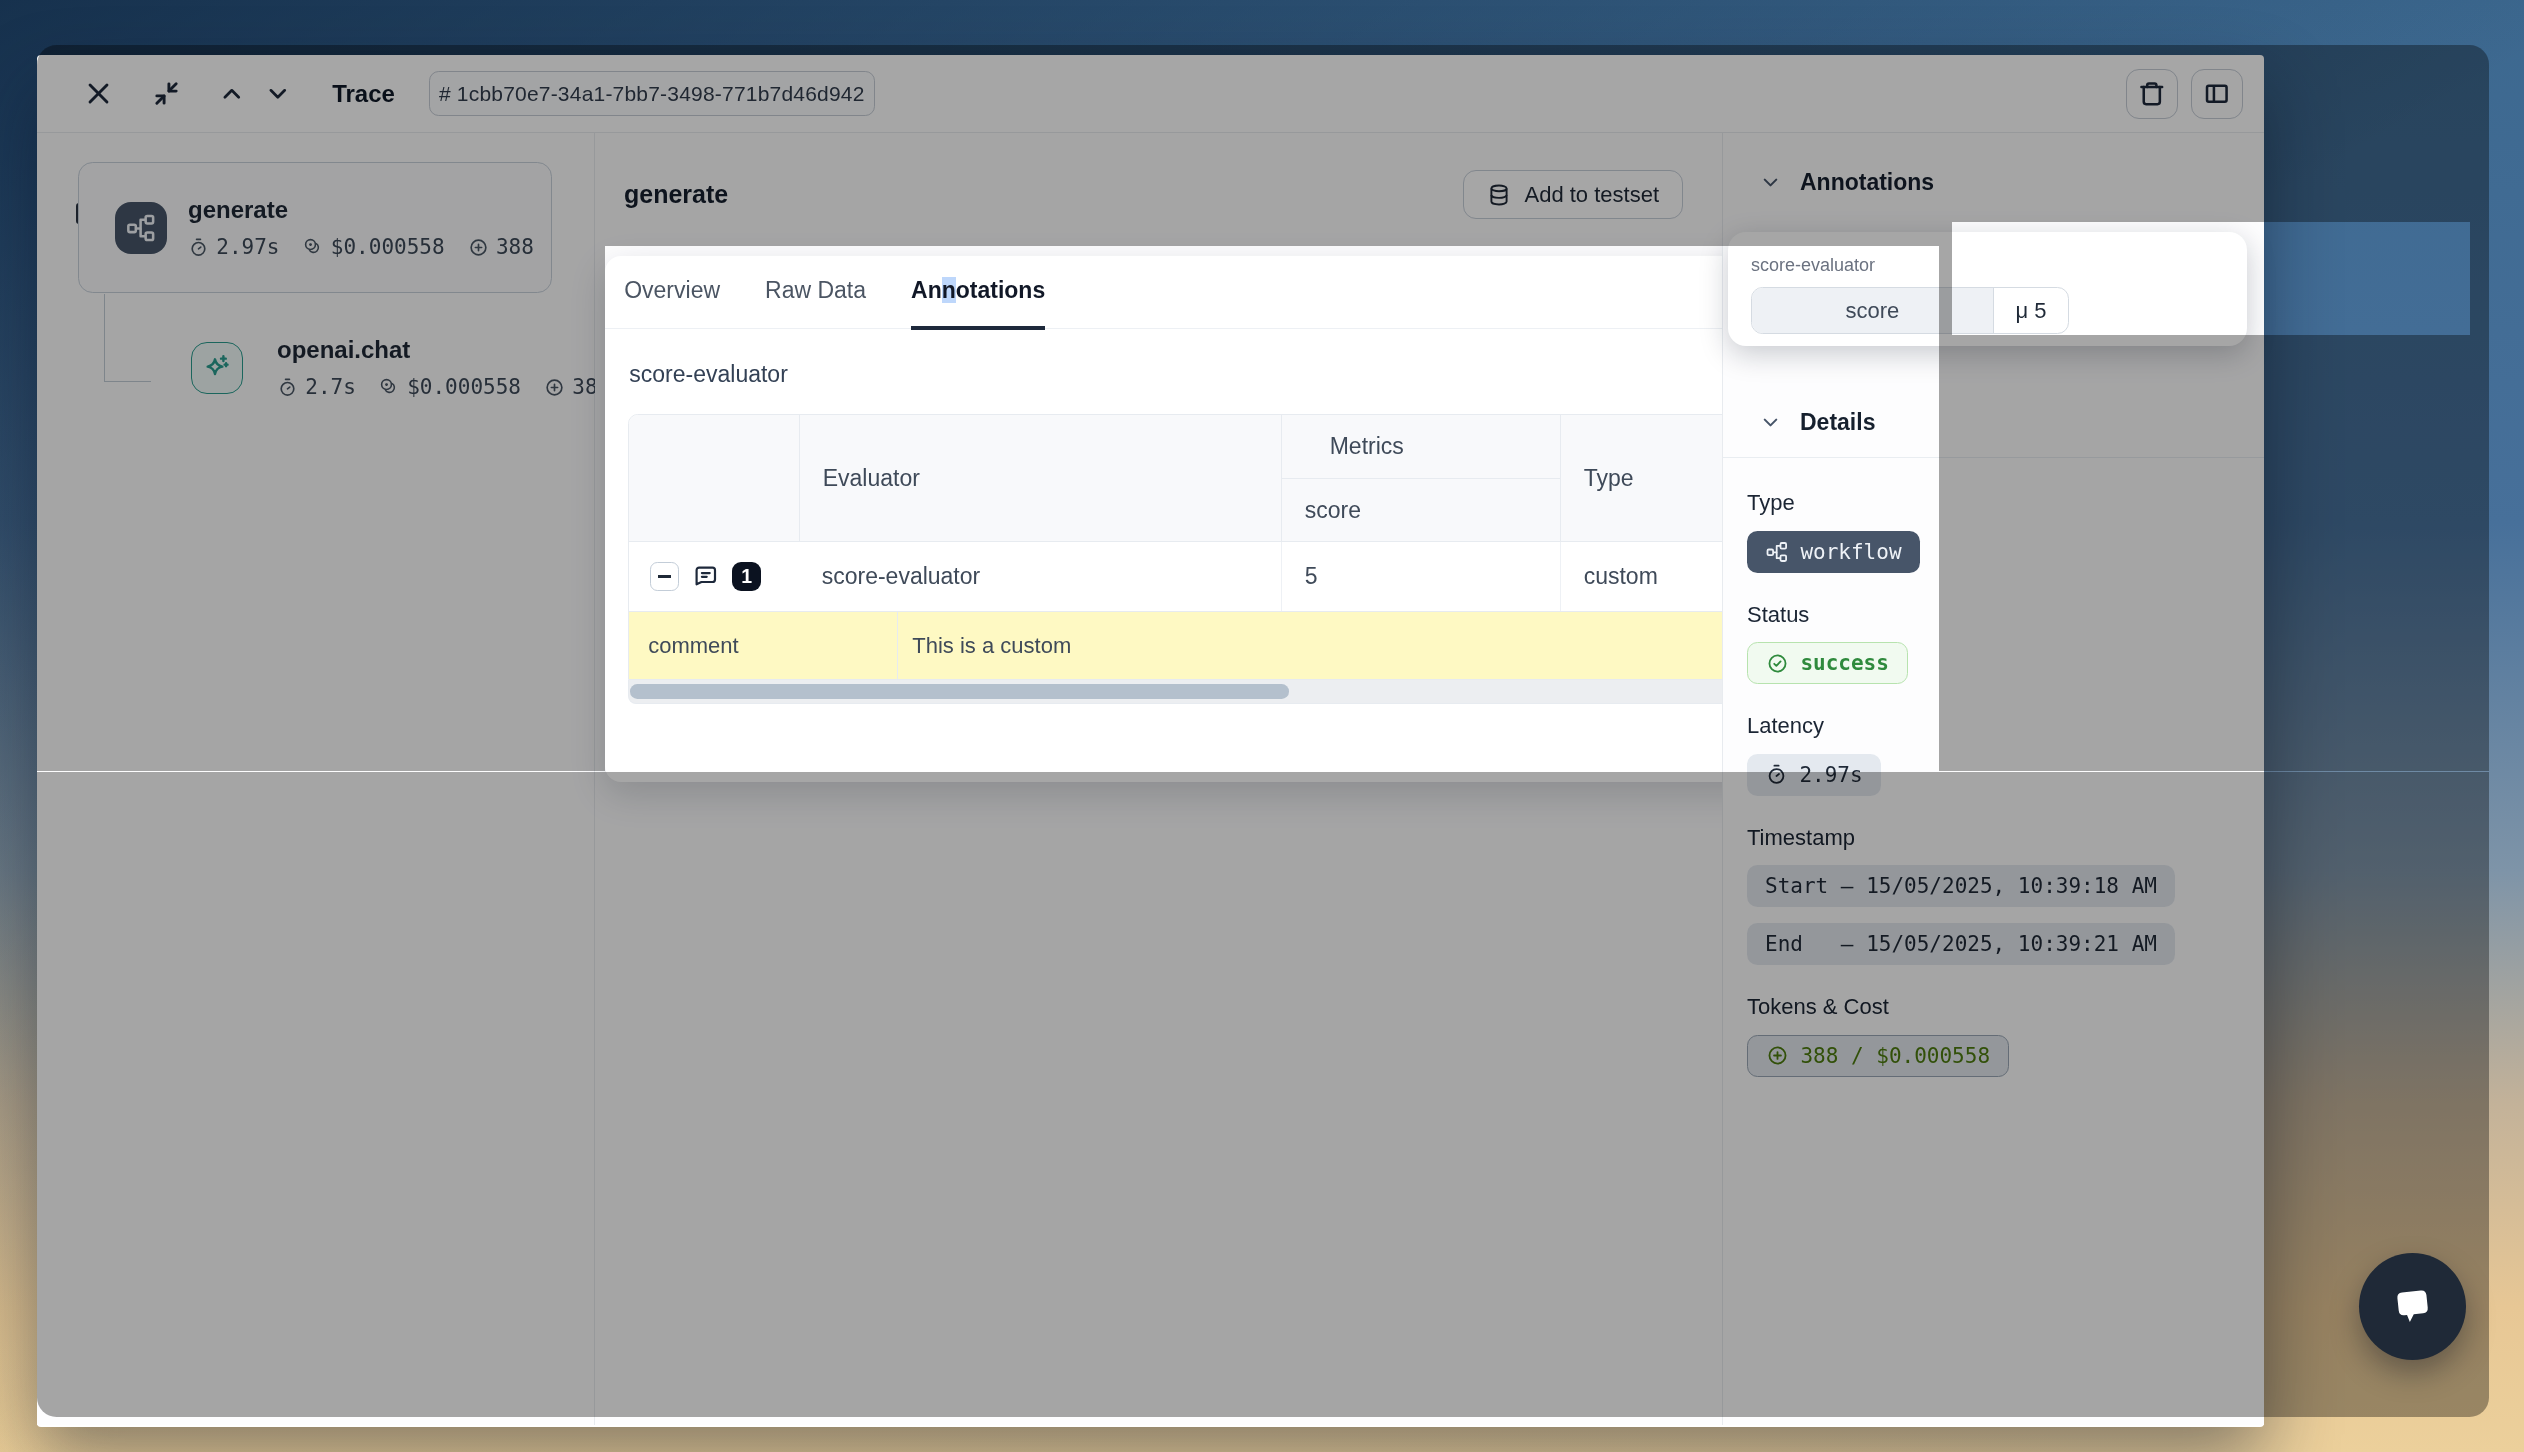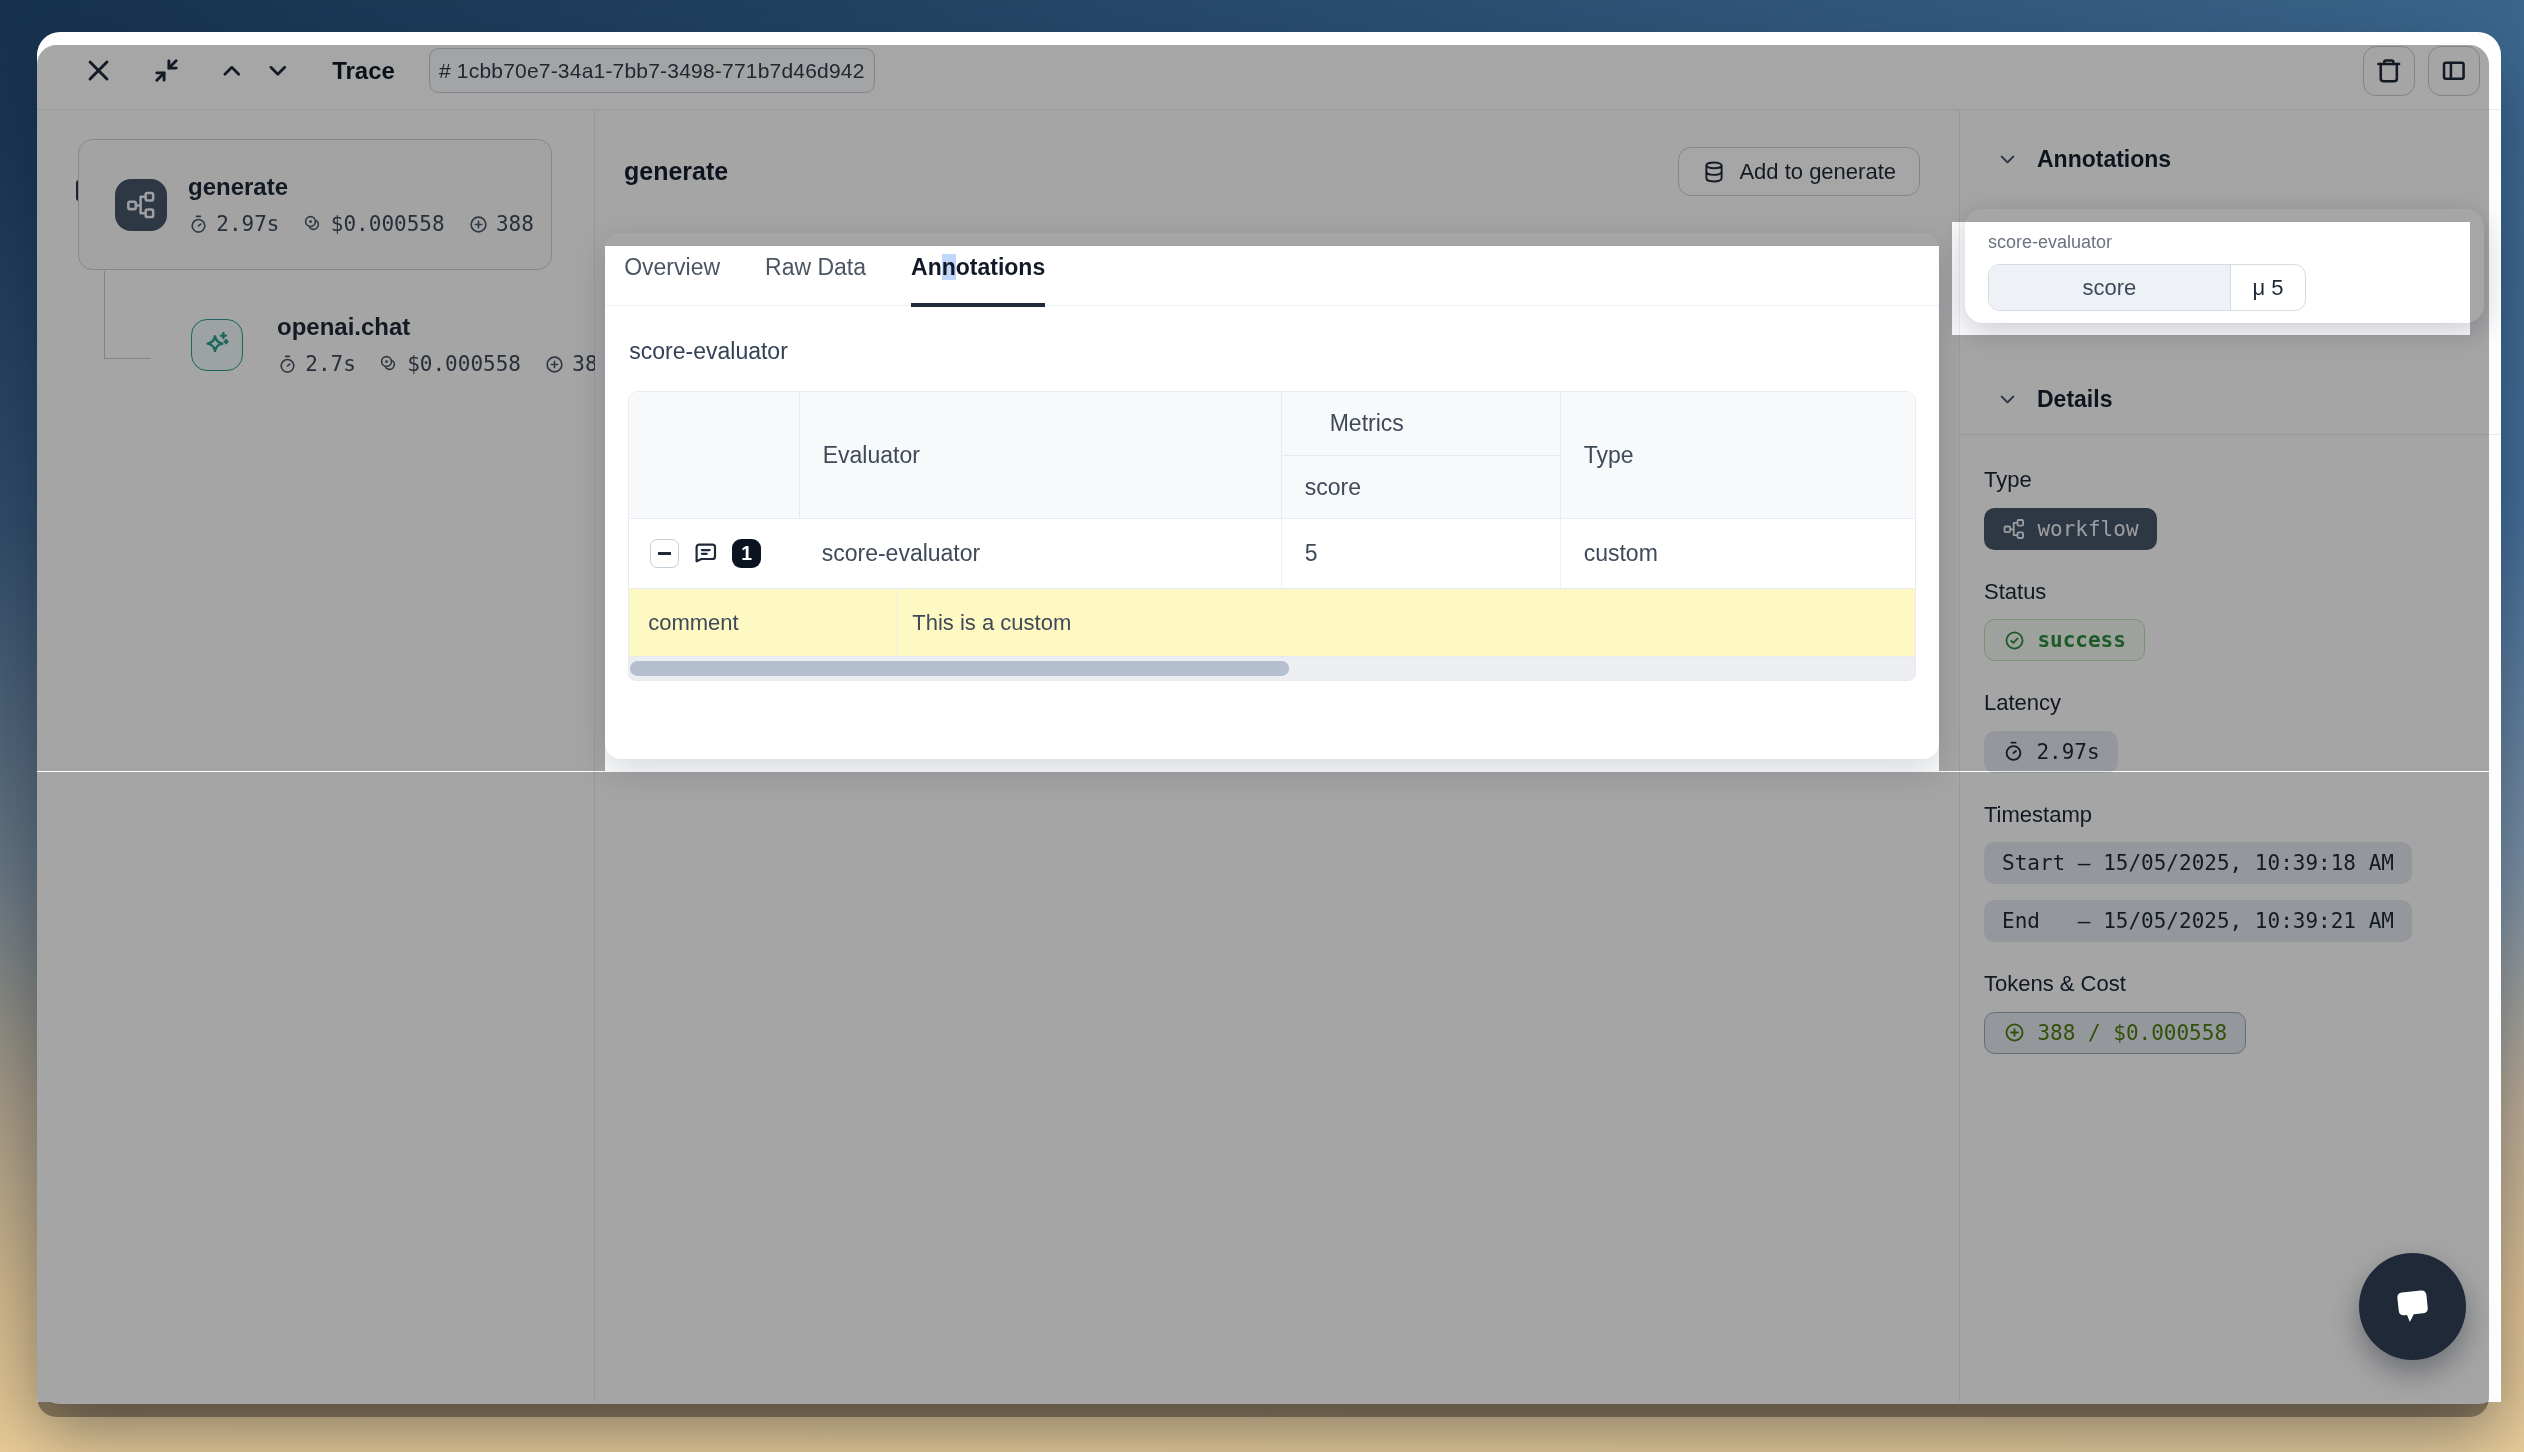--- a/index.html
+++ b/index.html
@@ -12,22 +12,22 @@
     position:relative; width:2525px; height:1452px;
     background:
       linear-gradient(to bottom right, rgba(8,28,52,.72), rgba(8,28,52,0) 52%),
       linear-gradient(to top right, rgba(250,215,150,.30), rgba(250,215,150,0) 45%),
       linear-gradient(to bottom, #3c688f 0%, #47709a 36%, #7e94a8 60%, #c3b299 76%, #e7c795 90%, #ecd09b 100%);
   }
   svg { display:block; }
 
   
   .modal {
-    position:absolute; left:37px; top:32px; width:2464px; height:1372px;
-    background:#ffffff; border-radius:23px;
+    position:absolute; left:37px; top:55px; width:2227px; height:1372px;
+    background:#ffffff; border-radius:4px;
     box-shadow:0 32px 73px rgba(8,20,40,.45);
   }
   .topbar {
     height:78px; display:flex; align-items:center;
     padding:0 21px 0 47px; border-bottom:1.6px solid #e8ebef;
     color:#1e293b;
   }
   .icon-btn { background:none; border:none; color:#1e293b; cursor:pointer; display:flex; align-items:center; justify-content:center; }
   .tb-close { margin-right:39px; }
   .tb-collapse { margin-right:37px; }
@@ -350,21 +350,21 @@
 
       <section class="main">
         <div class="main-header">
           <span class="main-title">generate</span>
           <button class="btn-add">
             <svg width="24" height="24" viewBox="0 0 24 24" fill="none" stroke="#1f2937" stroke-width="1.9">
                 <ellipse cx="12" cy="5.4" rx="7.6" ry="2.9"></ellipse>
                 <path d="M4.4 5.4v13.2c0 1.6 3.4 2.9 7.6 2.9s7.6-1.3 7.6-2.9V5.4"></path>
                 <path d="M4.4 12c0 1.6 3.4 2.9 7.6 2.9s7.6-1.3 7.6-2.9"></path>
               </svg>
-            <span>Add to generate</span>
+            <span>Add to testset</span>
           </button>
         </div>
 
         <div class="content-panel">
           <div class="tabs">
             <button class="tab">
                 <span>Overview</span>
               </button>
             <button class="tab">
                 <span>Raw Data</span>

